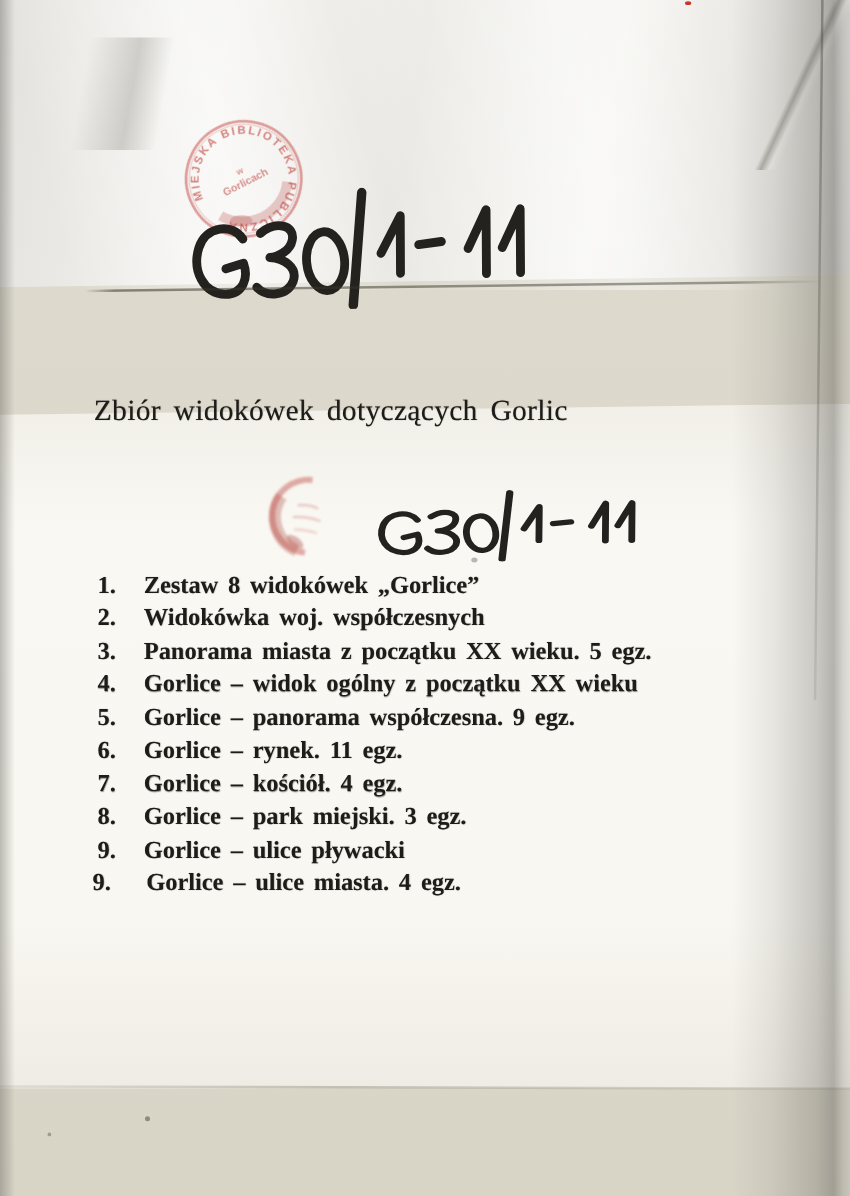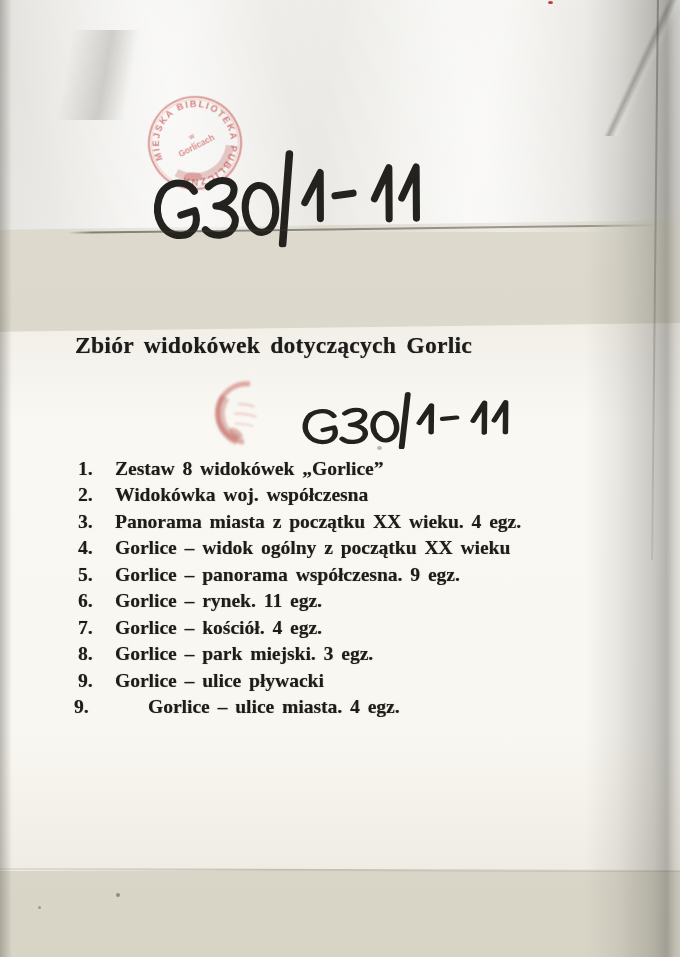--- a/index.html
+++ b/index.html
@@ -63,33 +63,33 @@
   .stamp1{left:140px;top:88px;width:110px;height:110px;z-index:3;
     transform:rotate(-27deg);filter:blur(.4px);opacity:.9;}
   .stamp2{left:208px;top:374px;width:78px;height:78px;z-index:3;
     transform:rotate(6deg);filter:blur(1px);opacity:.88;}
   .stamp-text{font-family:"Liberation Sans",sans-serif;font-weight:bold;}
   
   .cn-large{left:148px;top:150px;width:278px;height:97px;z-index:3;transform:rotate(-1.5deg);}
   .cn-small{left:298px;top:392px;width:215px;height:57px;z-index:3;transform:rotate(-1deg);}
   
   .title{
-    left:75px;top:332px;width:470px;z-index:3;margin:0;
-    font-size:23.5px;font-weight:700;color:#1e1c19;letter-spacing:.3px;word-spacing:4px;
+    left:75px;top:316px;width:470px;z-index:3;margin:0;
+    font-size:23.5px;font-weight:400;color:#1e1c19;letter-spacing:.3px;word-spacing:4px;
     text-shadow:.3px .3px .8px rgba(40,38,34,.55);
     font-family:"Liberation Serif",serif;
   }
   .list{left:78px;top:456px;width:565px;z-index:3;}
   .row{position:relative;display:block;line-height:26.45px;
     font-size:19.5px;font-weight:700;color:#1e1c19;word-spacing:3px;
     text-shadow:.3px .3px .8px rgba(40,38,34,.5);}
   .row .num{position:absolute;left:0;top:0;}
   .row .txt{position:relative;display:block;margin-left:37px;}
   .row.two-digit .num{left:-4px;}
-  .row.two-digit .txt{margin-left:70px;}
+  .row.two-digit .txt{margin-left:39px;}
   .row.hang .txt{margin-left:37px;text-indent:16px;width:500px;}
   .sr{width:1px;height:1px;overflow:hidden;clip:rect(0 0 0 0);white-space:nowrap;}
 </style>
 </head>
 <body>
 
 <div class="scan">
 
   <svg width="0" height="0" style="position:absolute" aria-hidden="true">
     <defs>
@@ -155,25 +155,25 @@
 
   <h1 class="title">Zbiór widokówek dotyczących Gorlic</h1>
 
   <div class="list">
       <div class="row">
     <span class="num">1.</span>
     <span class="txt">Zestaw 8 widokówek „Gorlice”</span>
   </div>
       <div class="row">
     <span class="num">2.</span>
-    <span class="txt">Widokówka woj. współczesna</span>
+    <span class="txt">Widokówka woj. współczesnych</span>
   </div>
       <div class="row">
     <span class="num">3.</span>
-    <span class="txt">Panorama miasta z początku XX wieku. 4 egz.</span>
+    <span class="txt">Panorama miasta z początku XX wieku. 5 egz.</span>
   </div>
       <div class="row">
     <span class="num">4.</span>
     <span class="txt">Gorlice – widok ogólny z początku XX wieku</span>
   </div>
       <div class="row">
     <span class="num">5.</span>
     <span class="txt">Gorlice – panorama współczesna. 9 egz.</span>
   </div>
       <div class="row">

